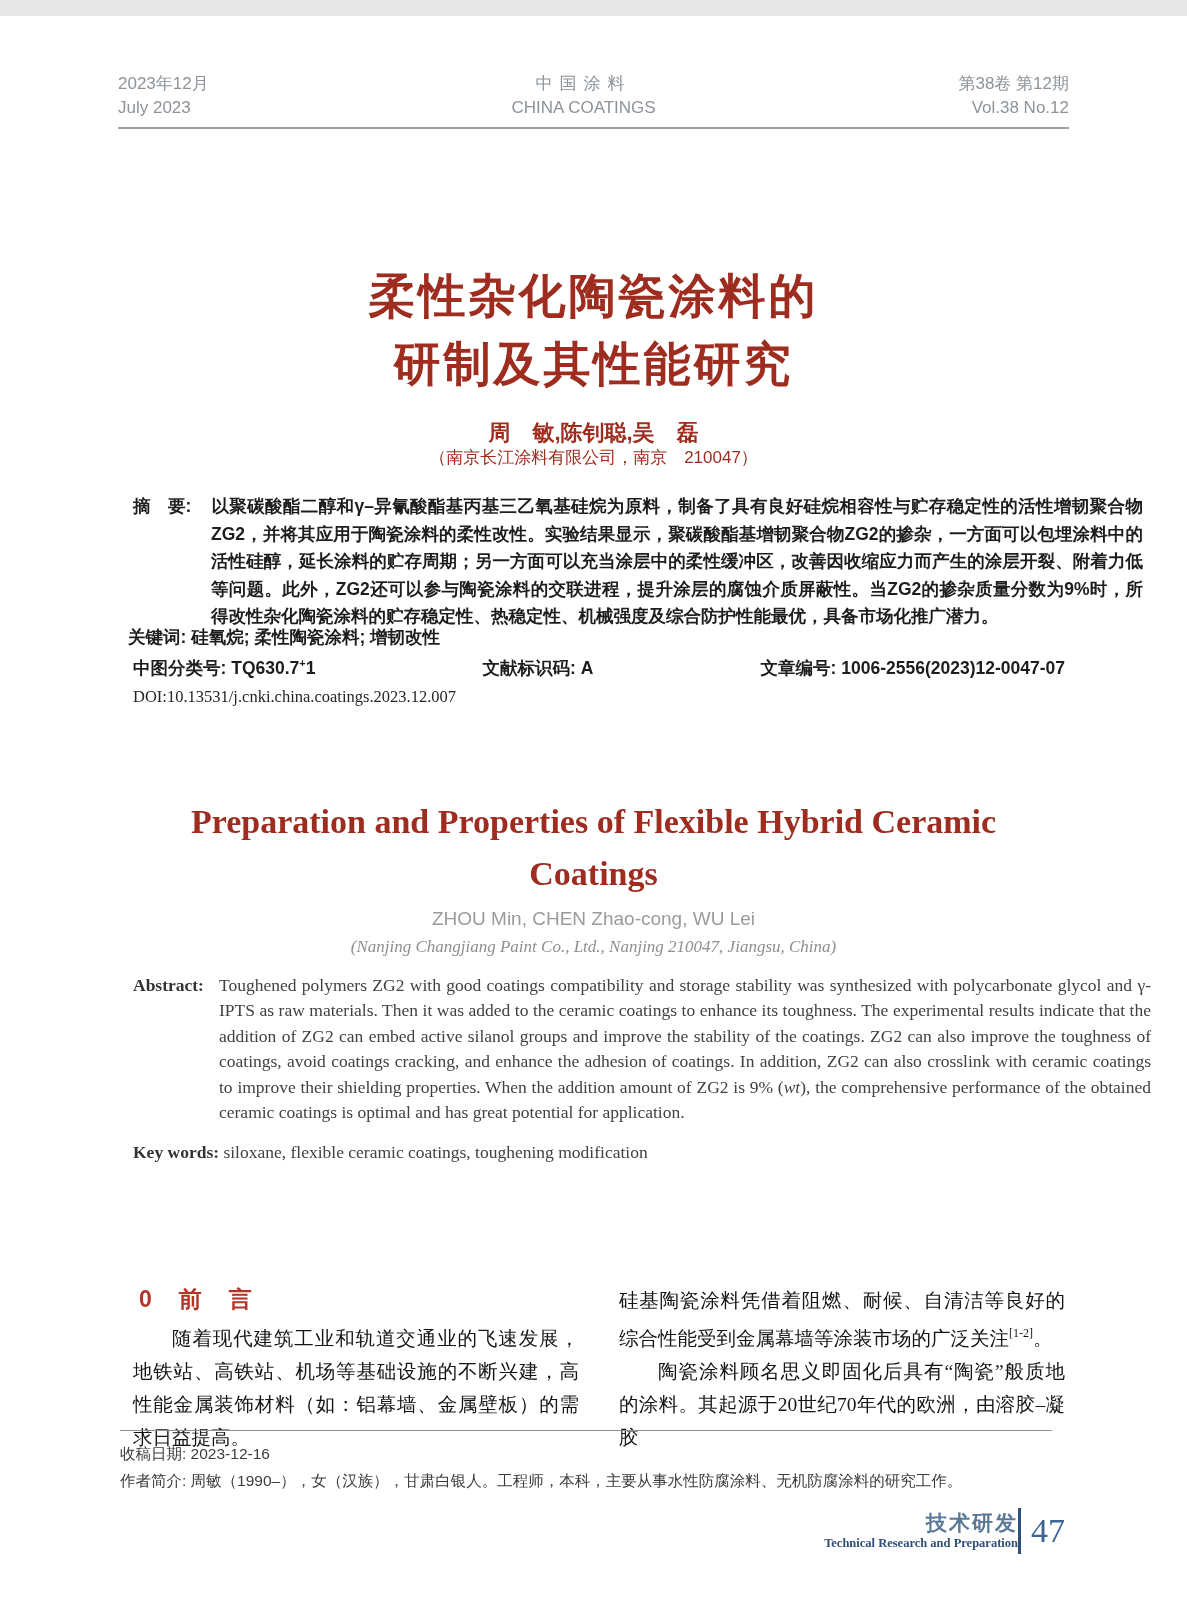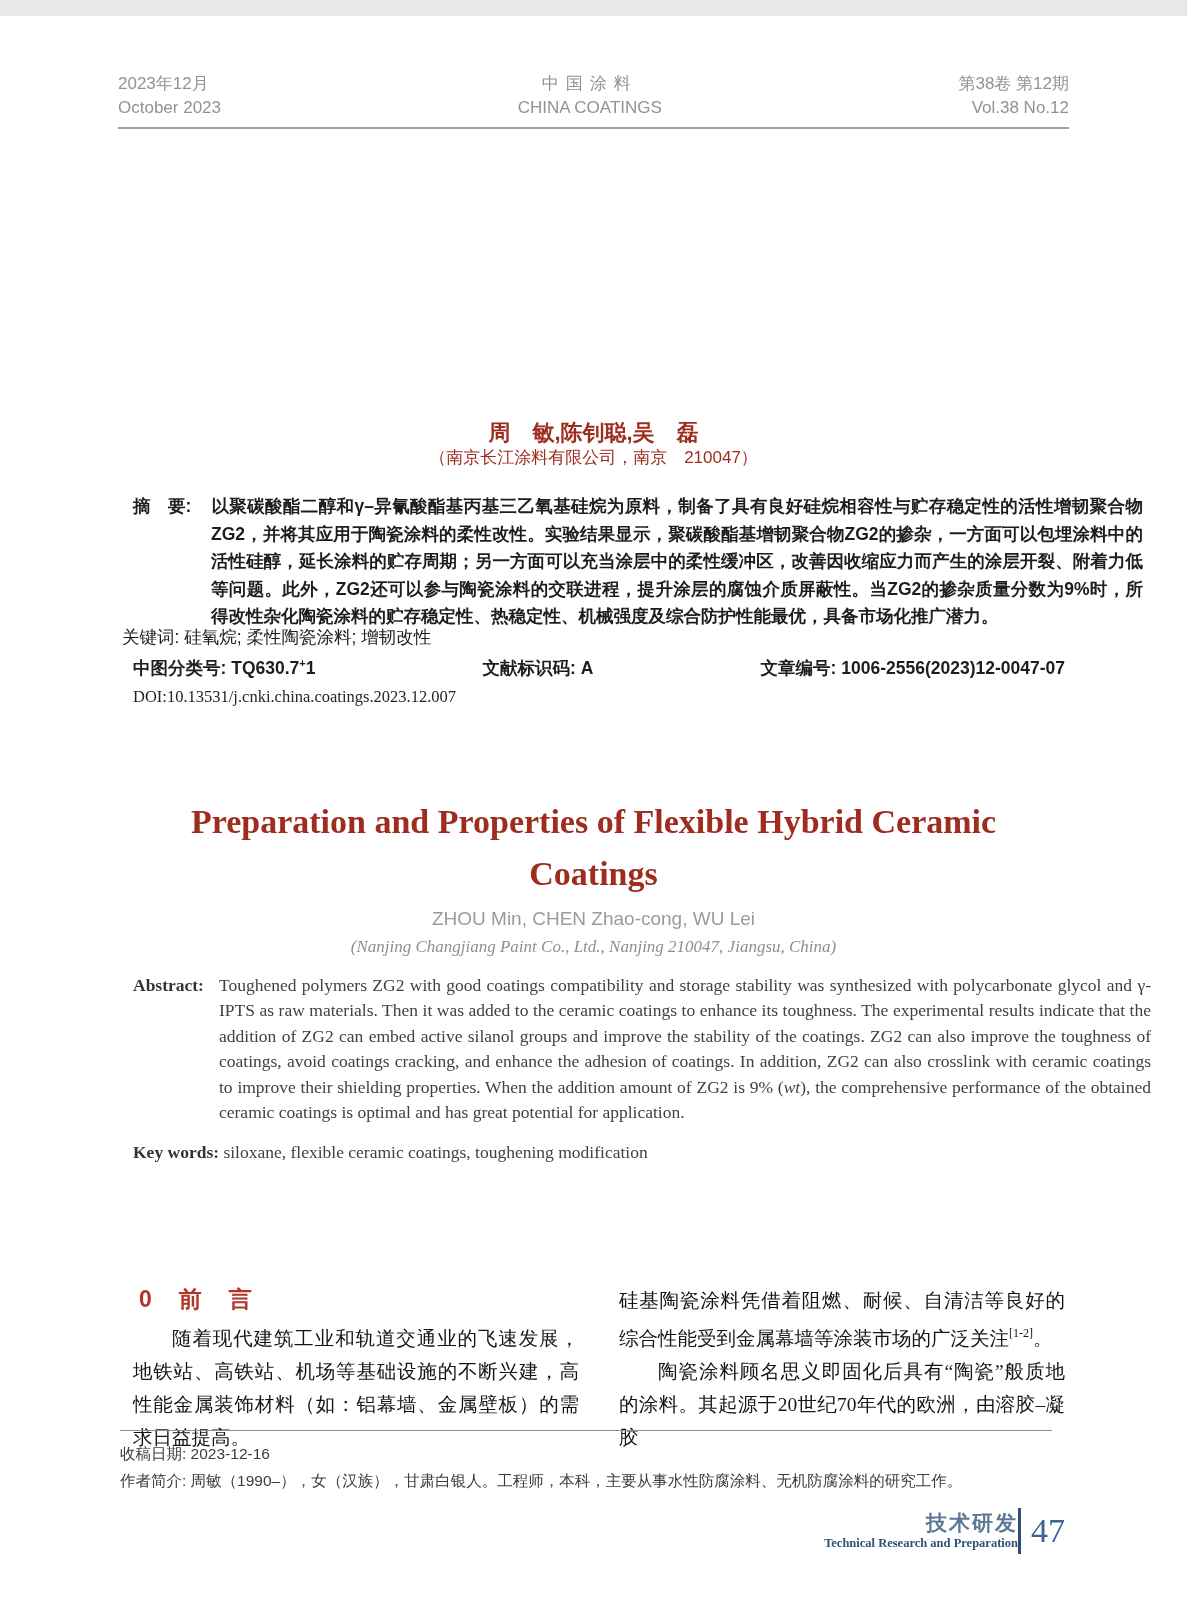--- a/index.html
+++ b/index.html
@@ -42,22 +42,22 @@
   }
   
   .abstract-cn {
     position:absolute; top:477px; left:133px; width:932px;
     font-weight:bold; font-size:17.5px; line-height:27.6px;
     text-align:justify; color:#1d1d1d;
     padding-left:78px; text-indent:-78px;
   }
   .abstract-cn .hang-label { display:inline-block; width:78px; text-indent:0; }
   .keywords-cn {
-    position:absolute; top:609px; left:122px; width:932px;
-    font-weight:normal; font-size:17.5px; color:#1d1d1d;
+    position:absolute; top:609px; left:128px; width:932px;
+    font-weight:bold; font-size:17.5px; color:#1d1d1d;
   }
   .meta-row {
     position:absolute; top:640px; left:133px; width:932px;
     display:flex; justify-content:space-between;
     font-weight:bold; font-size:17.5px; color:#1d1d1d;
   }
   .meta-row sup { font-size:11px; }
   .doi-line {
     position:absolute; top:671px; left:133px; width:932px;
     font-family:"Liberation Serif","DejaVu Serif",serif;
@@ -143,32 +143,36 @@
   }
 </style>
 </head>
 <body>
 
 <div class="page">
 
   <div class="jheader">
     <div class="cell c-left">
       <div>2023年12月</div>
-      <div>October 2023</div>
+      <div>July 2023</div>
     </div>
     <div class="cell c-center">
       <div class="cn-spaced">中国涂料</div>
       <div>CHINA COATINGS</div>
     </div>
     <div class="cell c-right">
       <div>第38卷 第12期</div>
       <div>Vol.38  No.12</div>
     </div>
   </div>
 
+  <div class="title-cn">
+    <div>柔性杂化陶瓷涂料的</div>
+    <div>研制及其性能研究</div>
+  </div>
 
   <div class="authors-cn">周　敏,陈钊聪,吴　磊</div>
   <div class="affil-cn">（南京长江涂料有限公司，南京　210047）</div>
 
   <div class="abstract-cn">
     <span class="hang-label">摘　要:</span><span>以聚碳酸酯二醇和γ–异氰酸酯基丙基三乙氧基硅烷为原料，制备了具有良好硅烷相容性与贮存稳定性的活性增韧聚合物ZG2，并将其应用于陶瓷涂料的柔性改性。实验结果显示，聚碳酸酯基增韧聚合物ZG2的掺杂，一方面可以包埋涂料中的活性硅醇，延长涂料的贮存周期；另一方面可以充当涂层中的柔性缓冲区，改善因收缩应力而产生的涂层开裂、附着力低等问题。此外，ZG2还可以参与陶瓷涂料的交联进程，提升涂层的腐蚀介质屏蔽性。当ZG2的掺杂质量分数为9%时，所得改性杂化陶瓷涂料的贮存稳定性、热稳定性、机械强度及综合防护性能最优，具备市场化推广潜力。</span>
   </div>
 
   <div class="keywords-cn">关键词: 硅氧烷; 柔性陶瓷涂料; 增韧改性</div>
 

